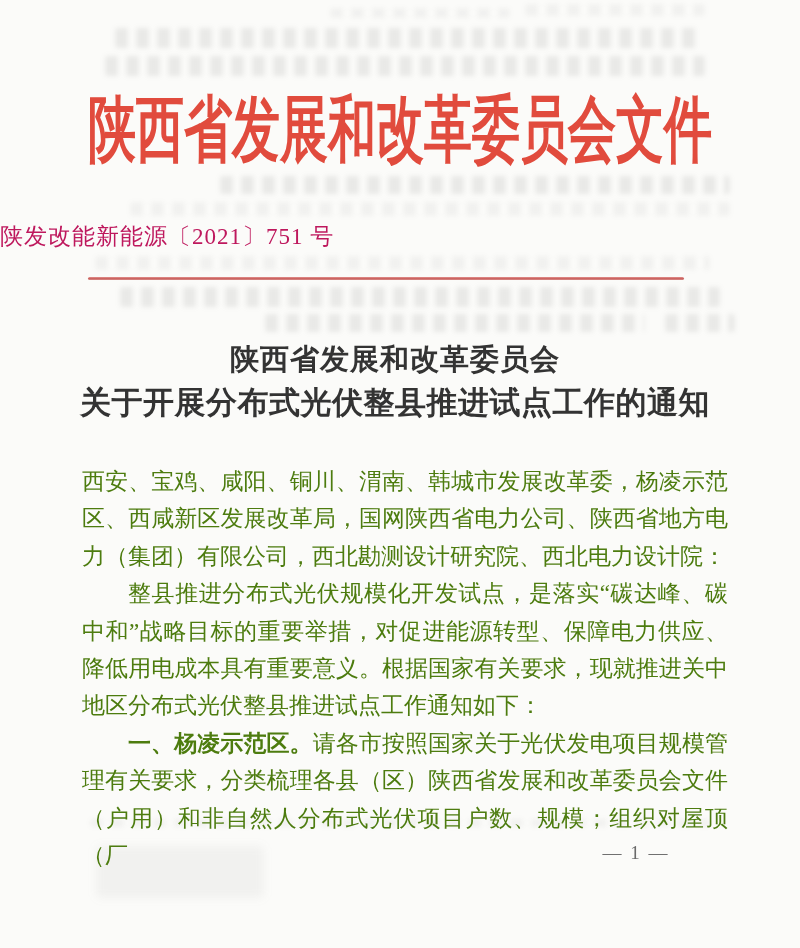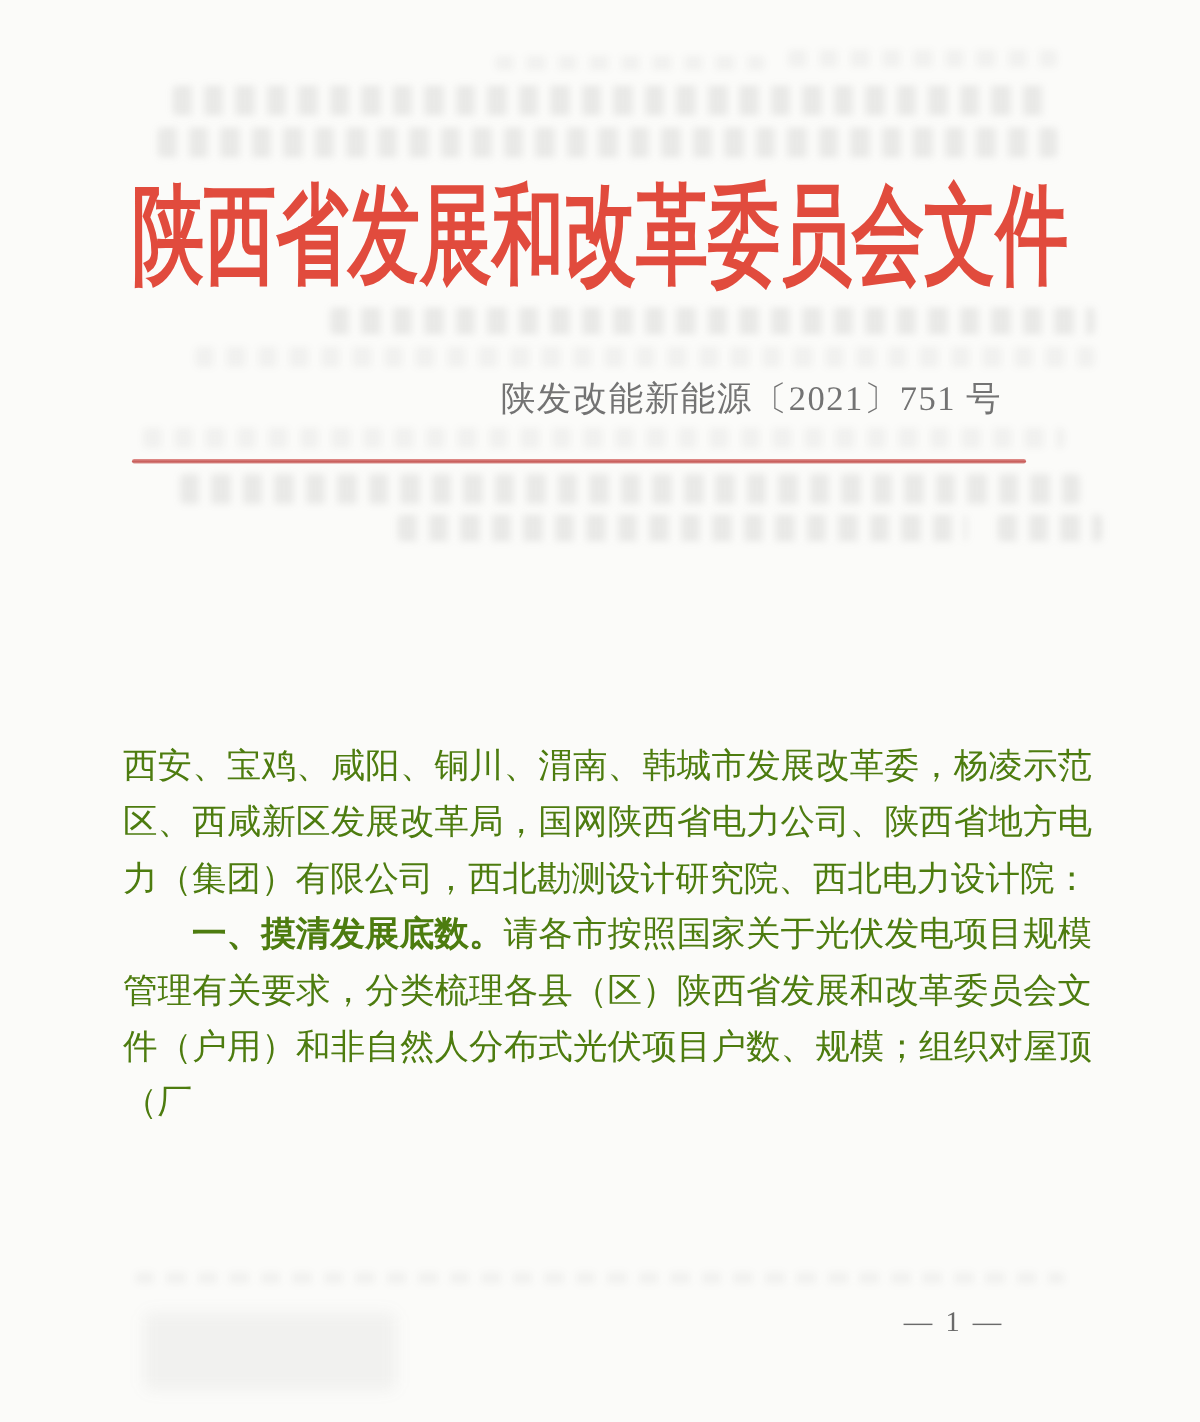--- a/index.html
+++ b/index.html
@@ -10,21 +10,20 @@
     width: 800px;
     height: 948px;
     background: #fbfbf9;
     position: relative;
     overflow: hidden;
     font-family: "Liberation Serif", "DejaVu Serif", serif;
   }
   .page {
     position: absolute;
     inset: 0;
-    margin-top: 29px;
   }
 
   
   .ghost {
     position: absolute;
     background: repeating-linear-gradient(90deg,
       rgba(110,110,110,0.12) 0px, rgba(110,110,110,0.12) 13px,
       rgba(110,110,110,0.0) 13px, rgba(110,110,110,0.0) 21px);
     filter: blur(2.5px);
     border-radius: 3px;
@@ -54,23 +53,23 @@
     transform: scaleY(1.5);
     transform-origin: top center;
     white-space: nowrap;
   }
 
   .document-number {
     position: absolute;
     top: 221px;
     left: 0;
     width: 668px;
-    text-align: right;
+    text-align: left;
     font-size: 23px;
-    color: #737373;
+    color: #be185d;
     letter-spacing: 1px;
   }
 
   .red-divider {
     position: absolute;
     top: 277px;
     left: 88px;
     width: 596px;
     height: 3px;
     background: linear-gradient(180deg, #e2928f, #c9605d 55%, #d98f8c);
@@ -150,21 +149,26 @@
   <div class="ghost" style="top:314px; left:665px; width:70px; height:18px;"></div>
   <div class="ghost light" style="top:819px; left:90px; width:620px; height:8px;"></div>
   <div class="ghost-blob" style="top:846px; left:96px; width:168px; height:52px;"></div>
 
   <div class="letterhead-title">陕西省发展和改革委员会文件</div>
 
   <div class="document-number">陕发改能新能源〔2021〕751 号</div>
 
   <div class="red-divider"></div>
 
+  <div class="doc-title">
+    <div class="line1">陕西省发展和改革委员会</div>
+    <div class="line2">关于开展分布式光伏整县推进试点工作的通知</div>
+  </div>
 
   <div class="body-text">
     <p>西安、宝鸡、咸阳、铜川、渭南、韩城市发展改革委，杨凌示范区、西咸新区发展改革局，国网陕西省电力公司、陕西省地方电力（集团）有限公司，西北勘测设计研究院、西北电力设计院：</p>
-    <p class="indent"><span class="lead-bold">一、摸清发展底数。</span><span>请各市按照国家关于光伏发电项目规模管理有关要求，分类梳理各县（区）陕西省发展和改革委员会文件（户用）和非自然人分布式光伏项目户数、规模；组织对屋顶（厂</span></p>
+    <p class="indent">整县推进分布式光伏规模化开发试点，是落实“碳达峰、碳中和”战略目标的重要举措，对促进能源转型、保障电力供应、降低用电成本具有重要意义。根据国家有关要求，现就推进关中地区分布式光伏整县推进试点工作通知如下：</p>
+    <p class="indent"><span class="lead-bold">一、杨凌示范区。</span><span>请各市按照国家关于光伏发电项目规模管理有关要求，分类梳理各县（区）陕西省发展和改革委员会文件（户用）和非自然人分布式光伏项目户数、规模；组织对屋顶（厂</span></p>
   </div>
 
   <div class="page-number">— 1 —</div>
 
 </div>
 
 </body></html>

